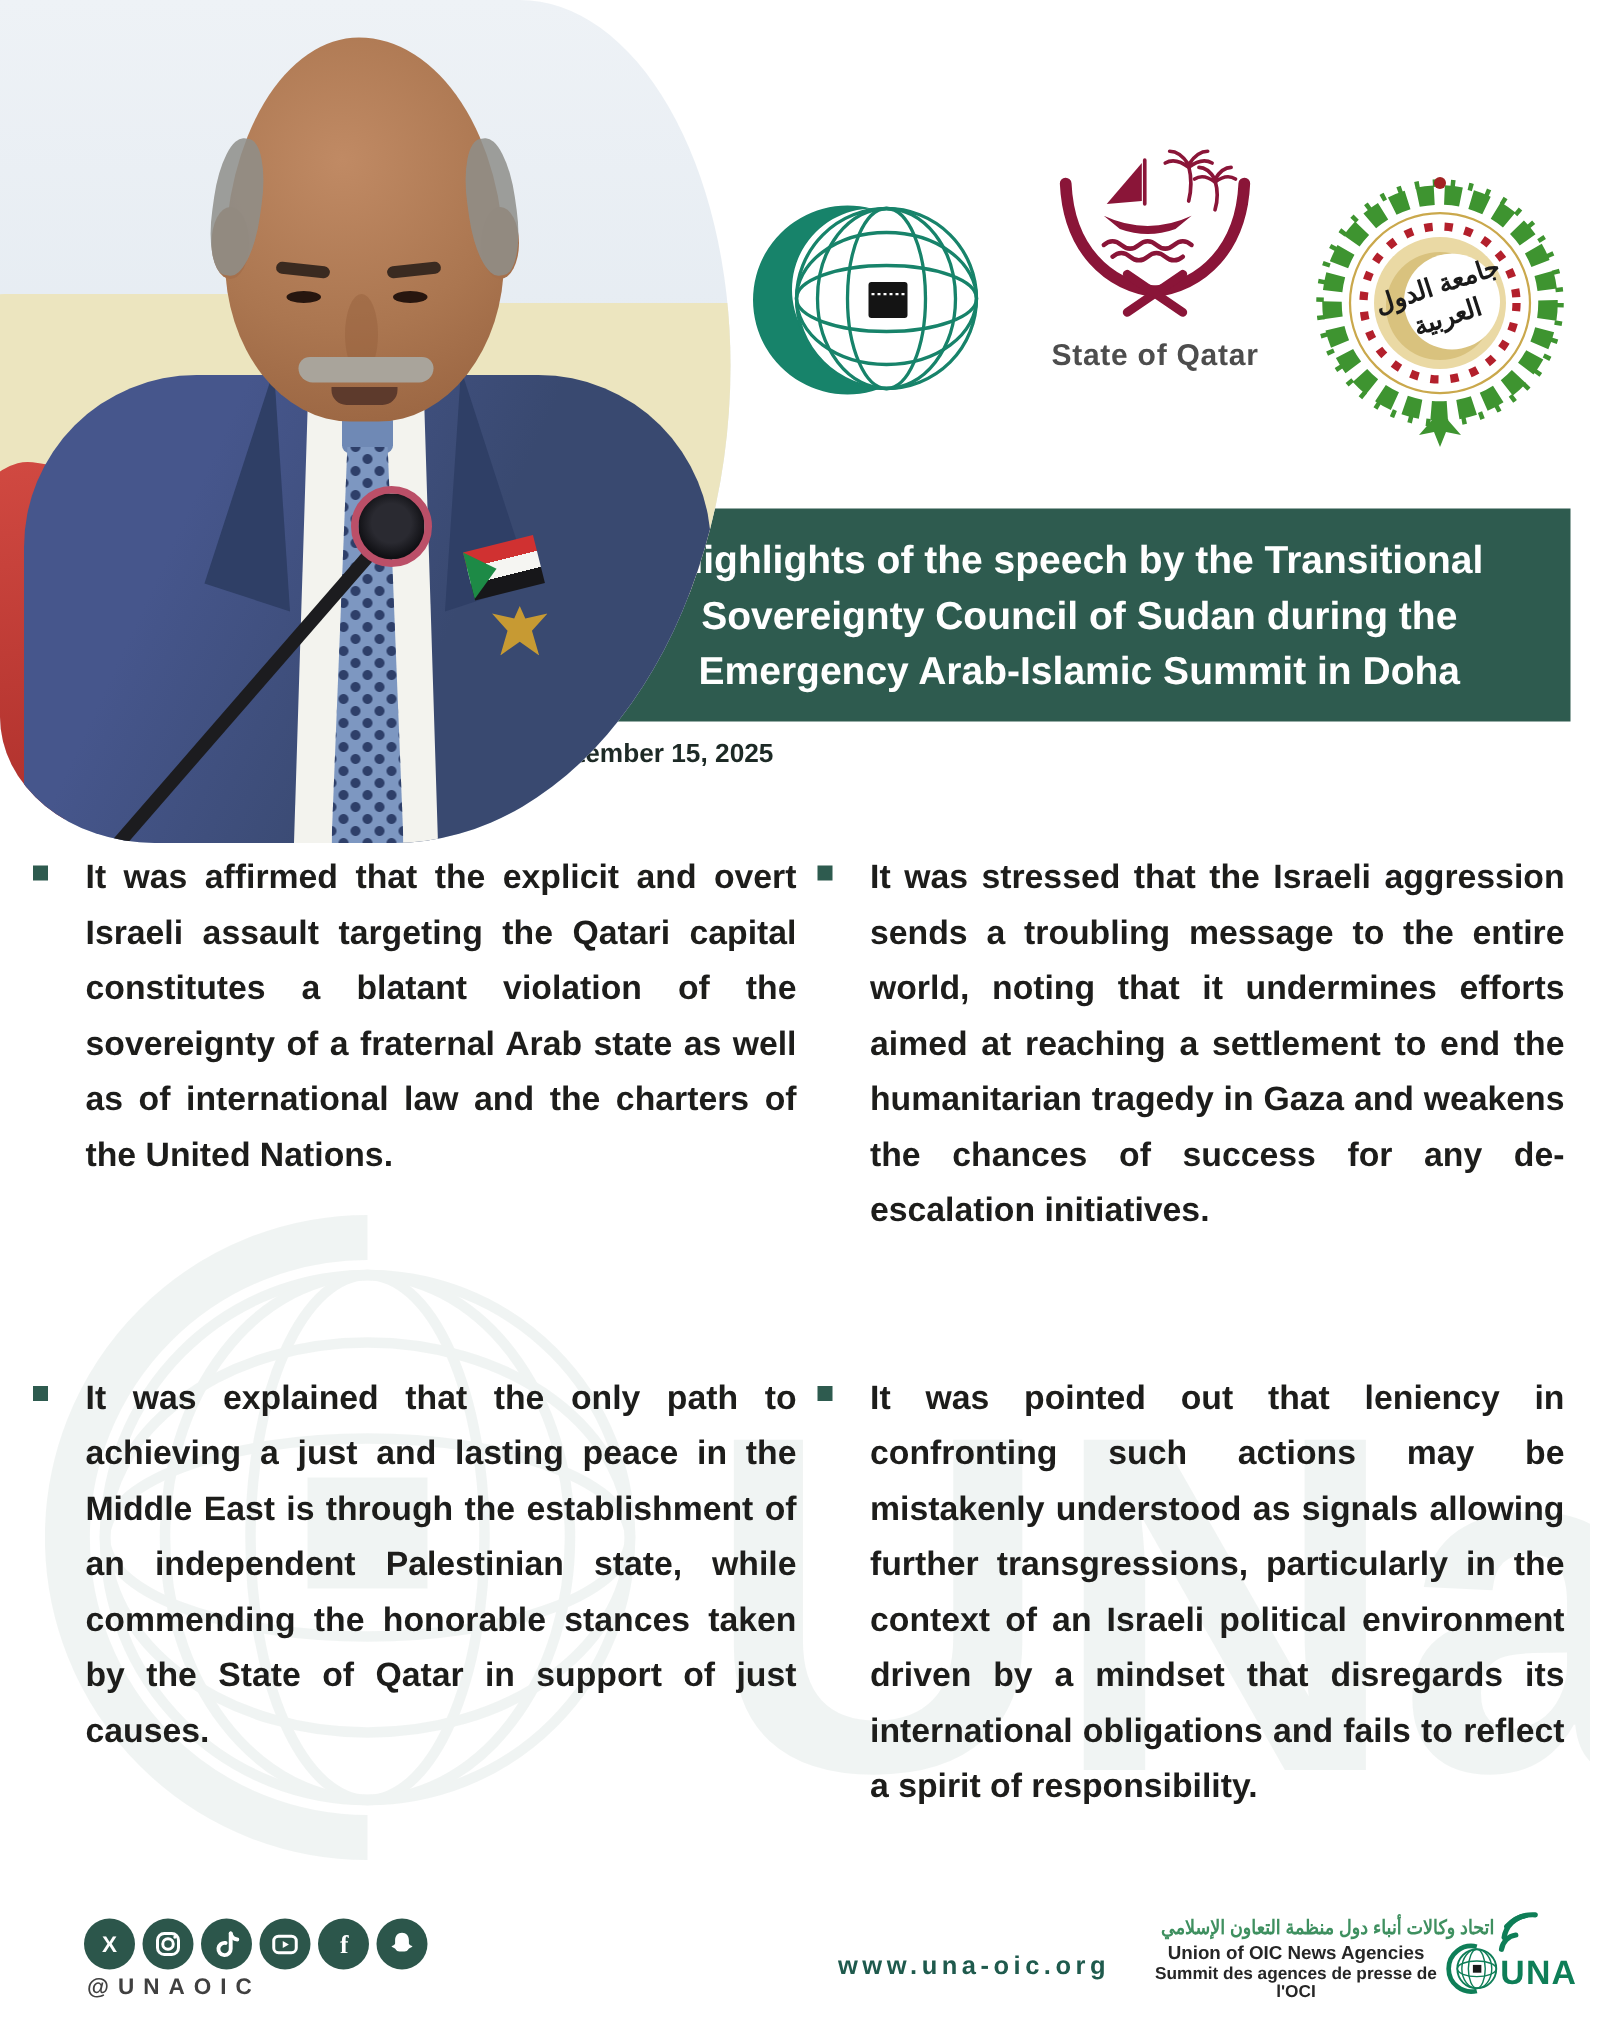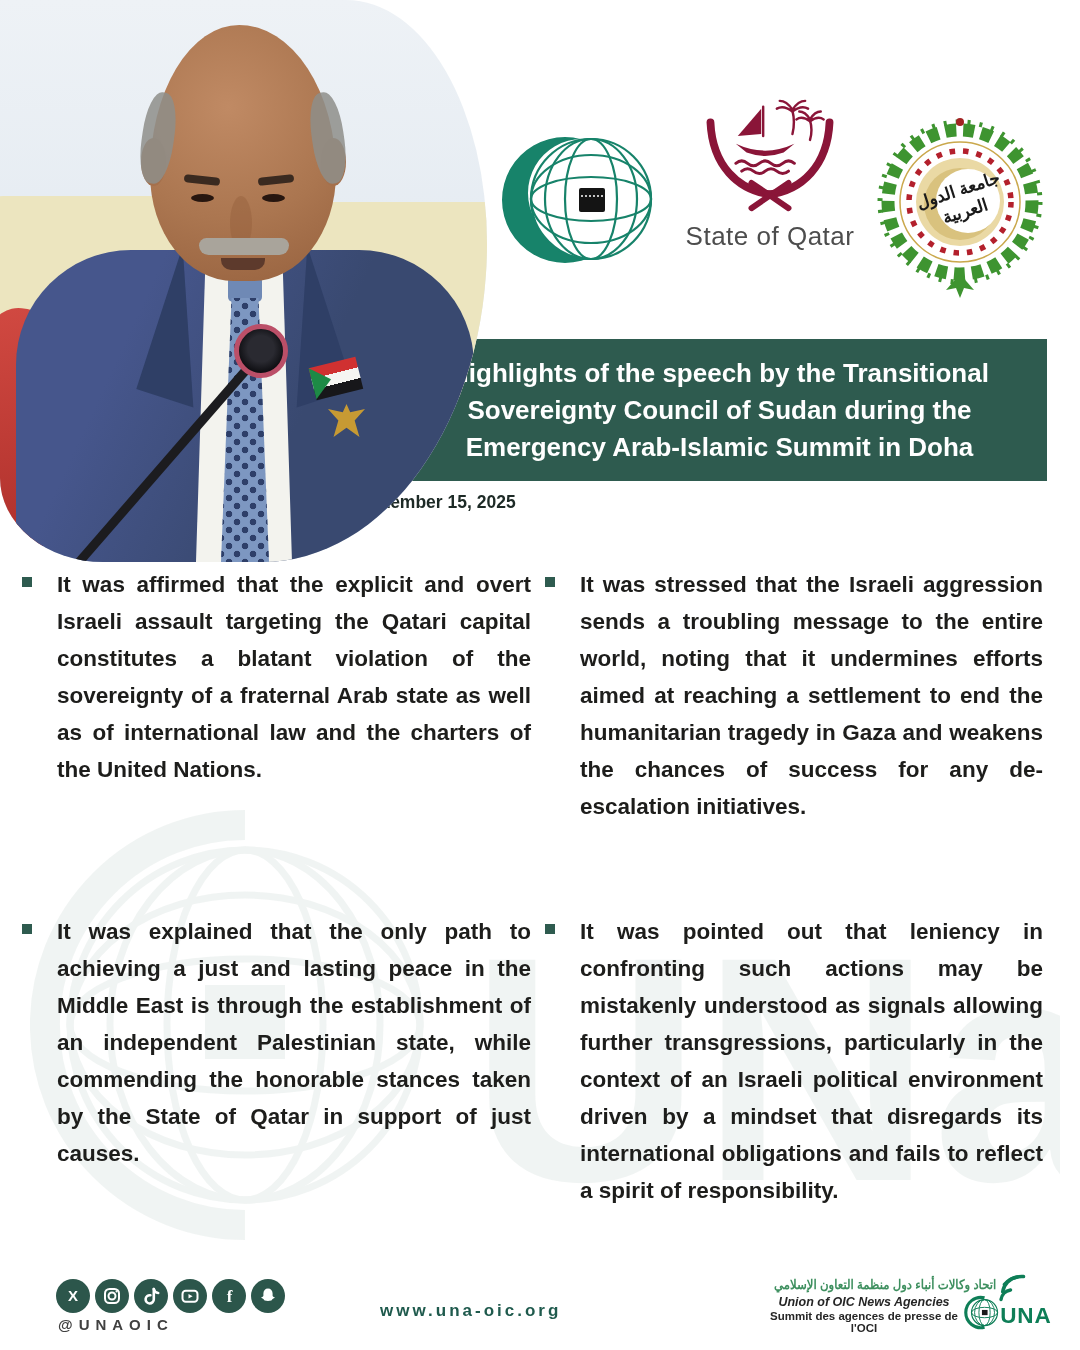--- a/index.html
+++ b/index.html
@@ -67,42 +67,42 @@
             border-top:16.5px solid transparent;border-bottom:16.5px solid transparent;border-left:19px solid #1d8a46;}
   .pin-eagle{left:328px;top:404px;width:37px;height:33px;background:#c79a33;
             clip-path:polygon(50% 0,60% 25%,100% 15%,72% 50%,85% 100%,50% 72%,15% 100%,28% 50%,0 15%,40% 25%);}
 
   
   .logo{position:absolute;}
   .logo-oic{left:497px;top:103px;width:162px;height:192px;}
   .logo-qatar{left:672px;top:95px;width:196px;height:200px;text-align:center;}
   .logo-qatar .emblem{width:196px;height:122px;}
   .qatar-ar{font-size:27px;color:#4d4d4d;line-height:30px;}
-  .qatar-en{font-size:26px;color:#4d4d4d;line-height:30px;letter-spacing:.5px;}
+  .qatar-en{font-size:20px;color:#4d4d4d;line-height:30px;letter-spacing:.5px;font-weight:bold;}
   .logo-league{left:876px;top:104px;width:168px;height:200px;}
 
   
   .point{position:absolute;}
   .point .bullet{position:absolute;left:0;top:11px;width:10px;height:10px;background:#2E5B4F;}
   .point p{margin:0 0 0 35px;font-size:22.5px;line-height:37px;font-weight:700;color:#1d1d1b;
            text-align:justify;}
   .p1{left:22px;top:566px;width:509px;}
   .p2{left:22px;top:913px;width:509px;}
   .p3{left:545px;top:566px;width:498px;}
   .p4{left:545px;top:913px;width:498px;}
 
   
   .social-row{position:absolute;left:56px;top:1279px;display:flex;gap:5px;}
   .sicon{width:34px;height:34px;border-radius:50%;background:#2C564B;display:flex;align-items:center;justify-content:center;}
   .handle{position:absolute;left:58px;top:1316px;font-size:15px;font-weight:700;letter-spacing:6px;color:#404040;}
-  .website{position:absolute;left:380px;top:1301px;width:360px;text-align:left;
+  .website{position:absolute;left:380px;top:1301px;width:360px;text-align:right;
            font-size:17px;font-weight:700;letter-spacing:3px;color:#1f5a4d;}
   .agency{position:absolute;left:764px;top:1277px;width:200px;text-align:center;}
   .agency .ar{font-size:13px;font-weight:700;color:#3f9060;white-space:nowrap;transform:scaleX(.9);transform-origin:center;}
-  .agency .en{font-size:12.5px;font-weight:700;color:#262626;margin-top:3px;font-style:italic;}
+  .agency .en{font-size:12.5px;font-weight:700;color:#262626;margin-top:3px;}
   .agency .fr{font-size:11.5px;font-weight:700;color:#262626;margin-top:1px;}
   .una-logo{position:absolute;left:962px;top:1270px;width:104px;height:66px;}
 </style>
 </head>
 <body>
 
 <div class="poster">
 
   <svg class="watermark" viewBox="0 0 1030 500" aria-hidden="true">
     <g stroke="#4f7a6d" fill="none" stroke-width="7">

